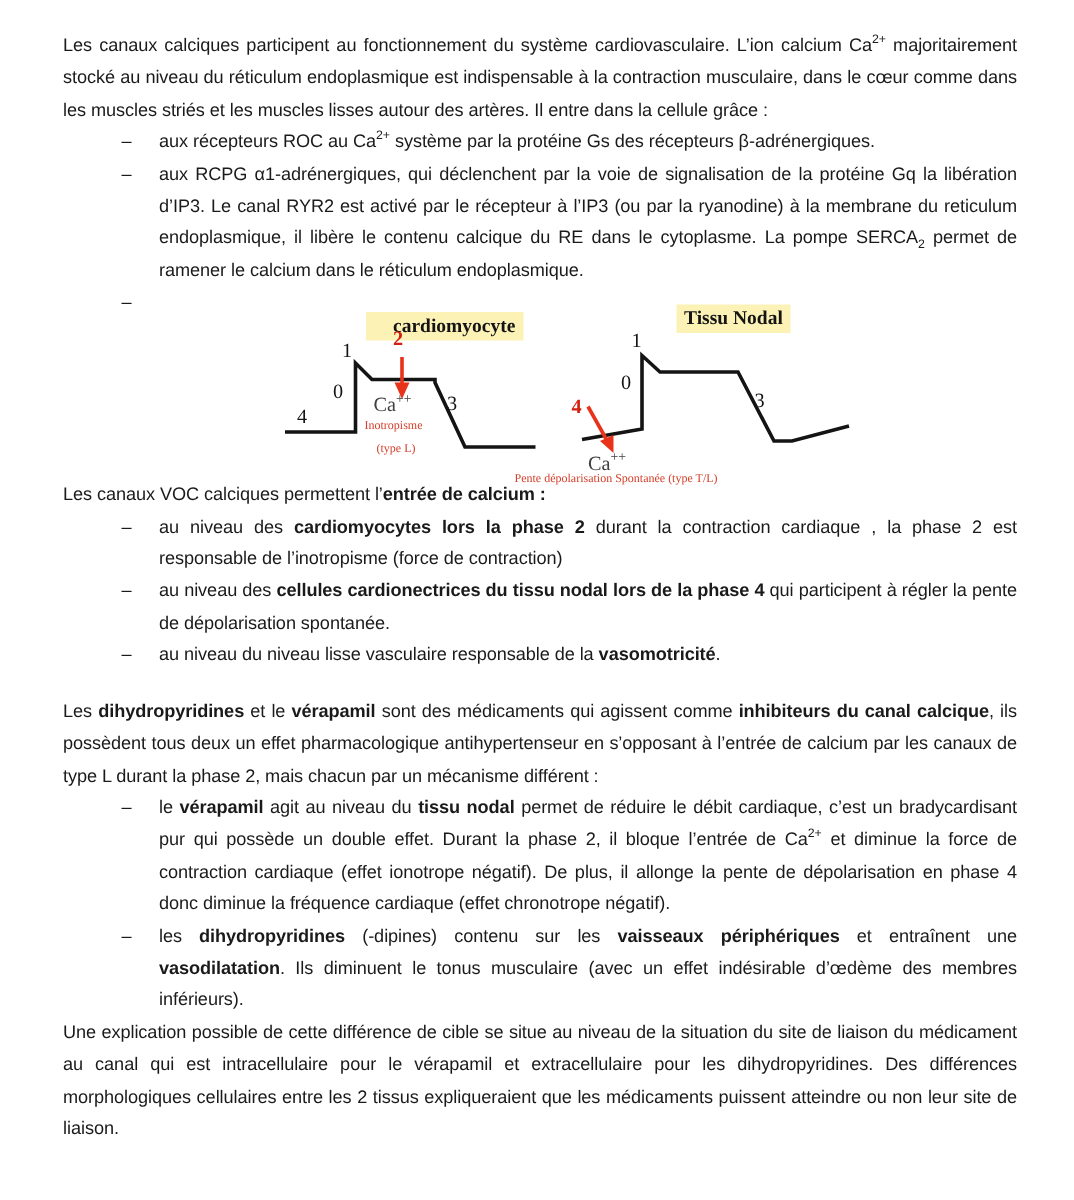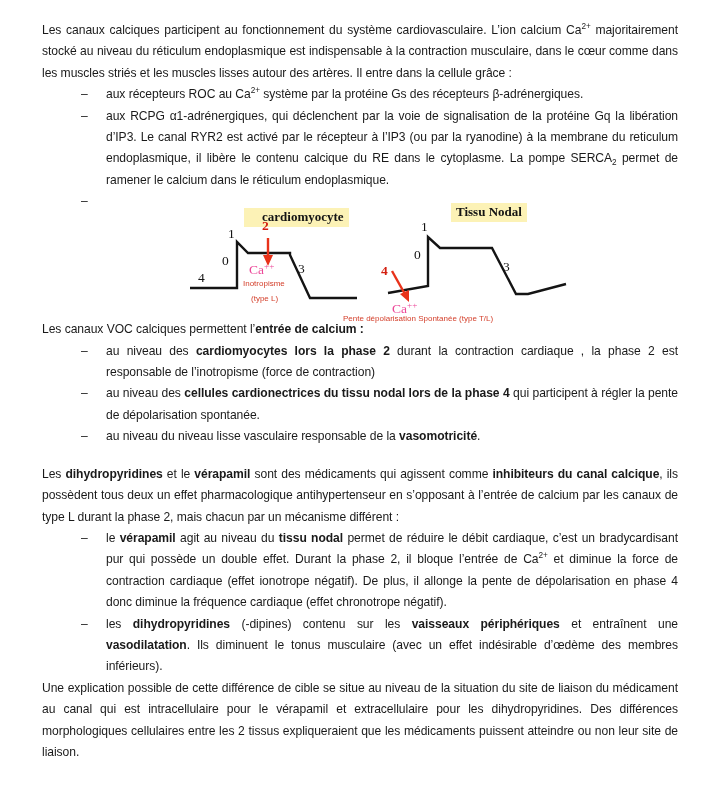--- a/index.html
+++ b/index.html
@@ -97,26 +97,26 @@
     color: #141414;
   }
   .phase-num.red {
     color: #d31f10;
     font-weight: bold;
   }
   .ca-label {
     position: absolute;
     font-family: "Liberation Serif", serif;
     font-size: 13.5px;
-    color: #ec4899;
+    color: #404040;
     white-space: nowrap;
   }
   .red-cap {
     position: absolute;
-    font-family: Liberation Sans, sans-serif;
+    font-family: Liberation Serif, serif;
     font-size: 8px;
     color: #d4402c;
     white-space: nowrap;
   }
 </style>
 </head>
 <body>
 
 <div class="page">
 

